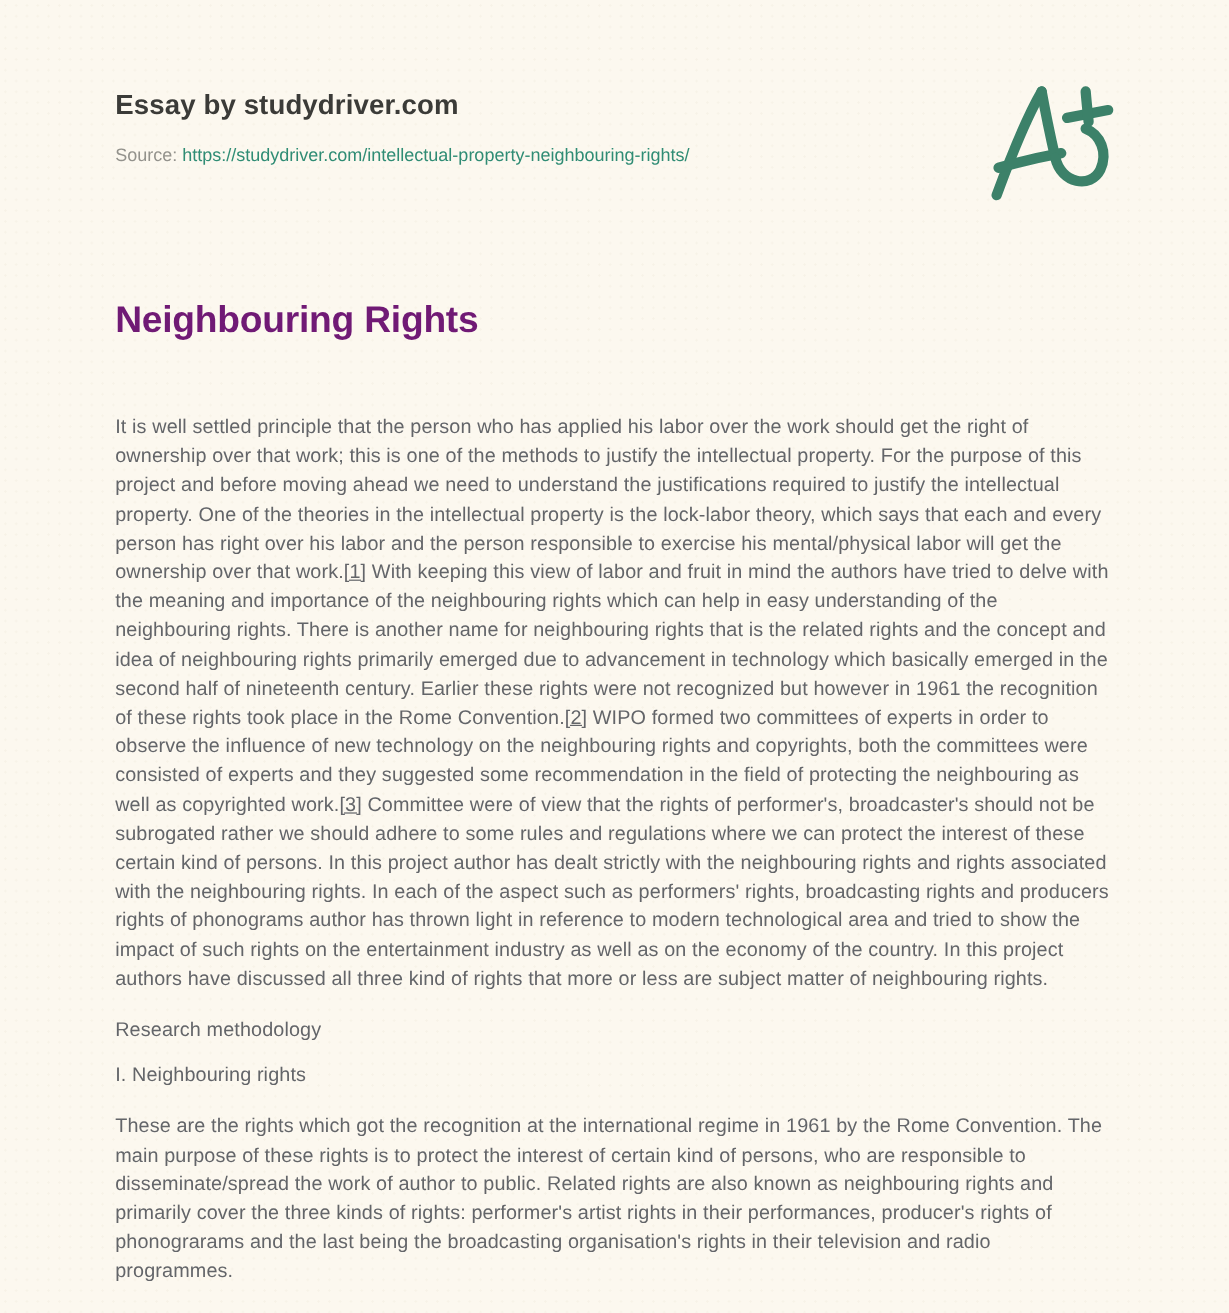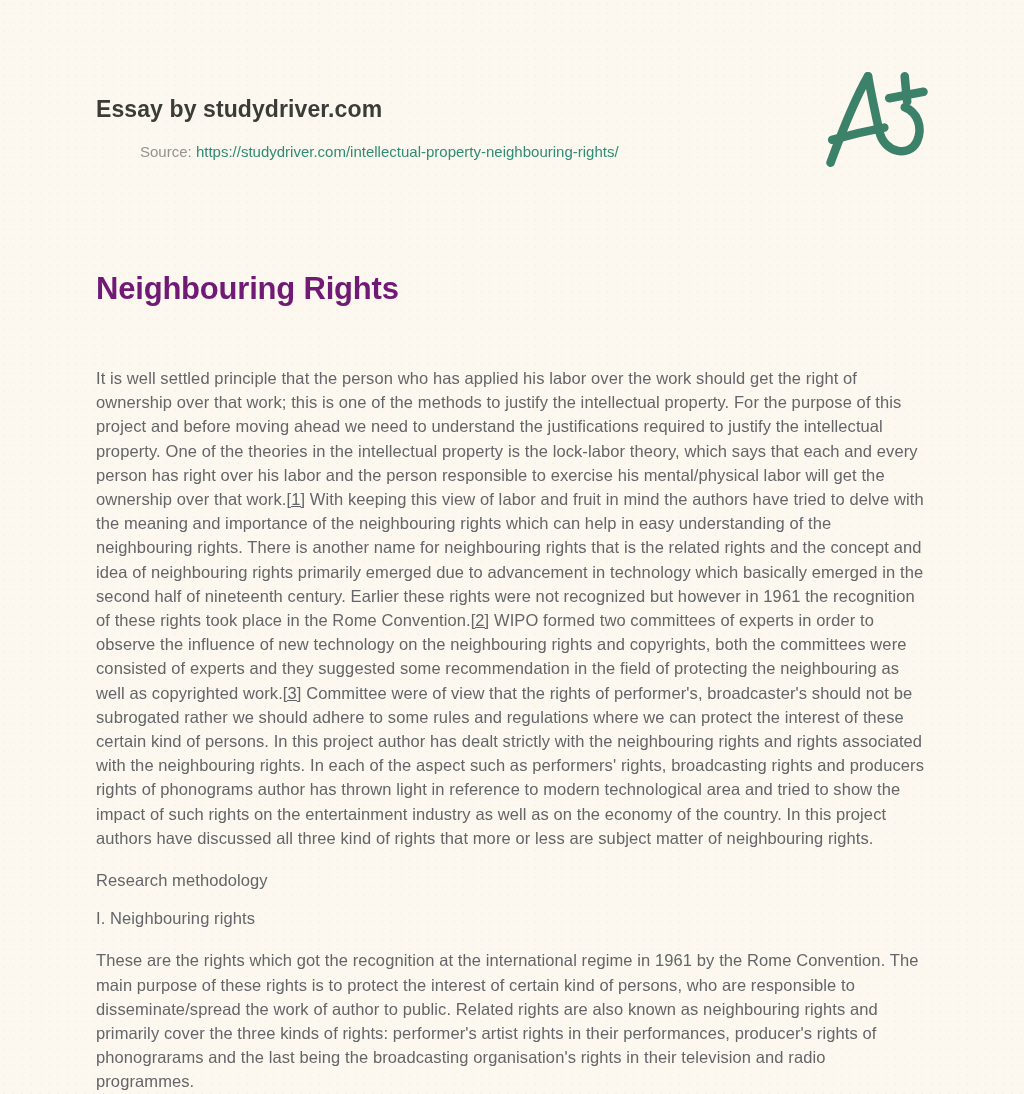--- a/index.html
+++ b/index.html
@@ -15,34 +15,33 @@
     font-family: "Liberation Sans", sans-serif;
     position: relative;
     box-sizing: border-box;
   }
   .content {
     padding: 0 96px;
     box-sizing: border-box;
     width: 1024px;
   }
   .header-block {
-    padding-top: 96px;
+    padding-top: 74px;
   }
   .header-title {
     margin: 0;
     font-size: 23px;
     font-weight: 700;
     color: #3b3b38;
     letter-spacing: 0.1px;
   }
   .source-line {
     margin-top: 20px;
     font-size: 15px;
     color: #93928c;
-    margin-left: 44px;
   }
   .source-line a {
     color: #2f8c74;
     text-decoration: none;
   }
   .logo {
     position: absolute;
     top: 66px;
     right: 94px;
     width: 106px;

